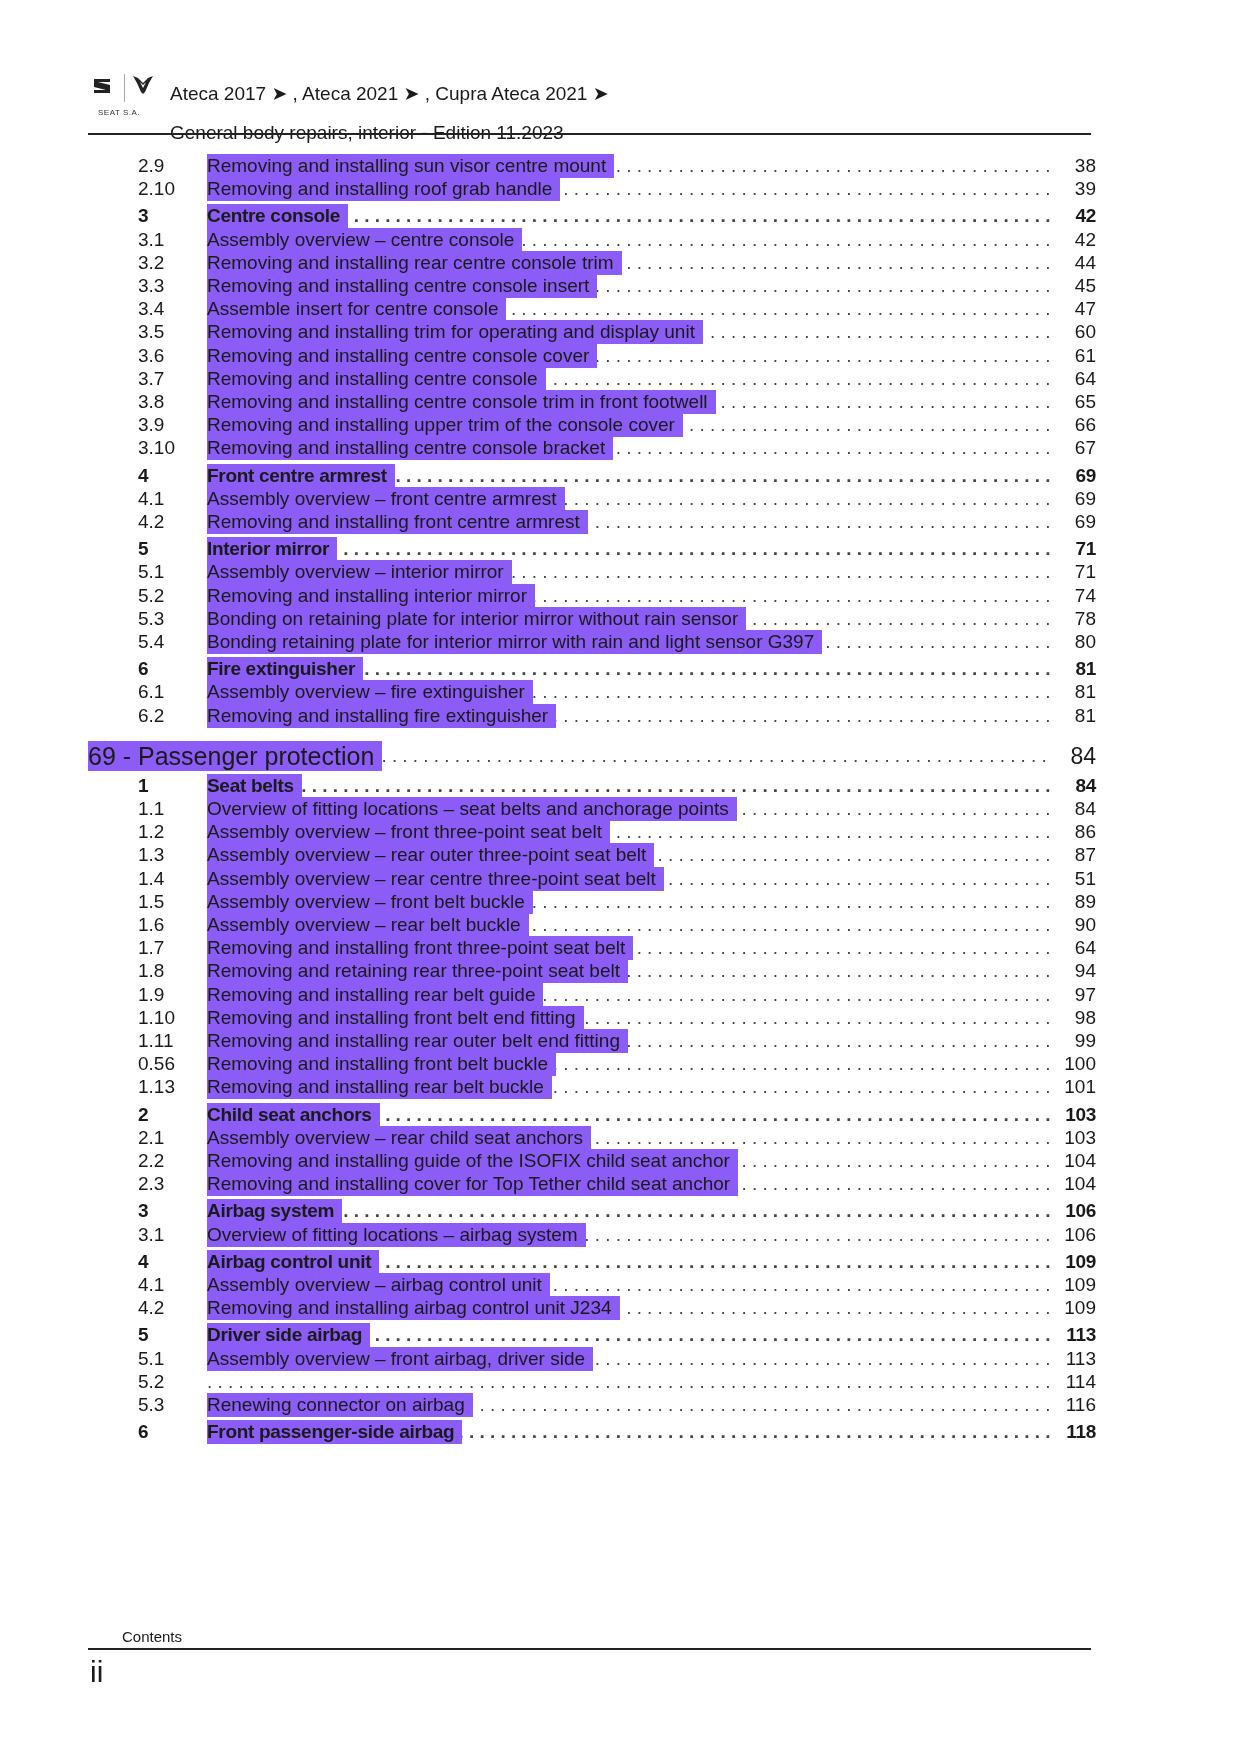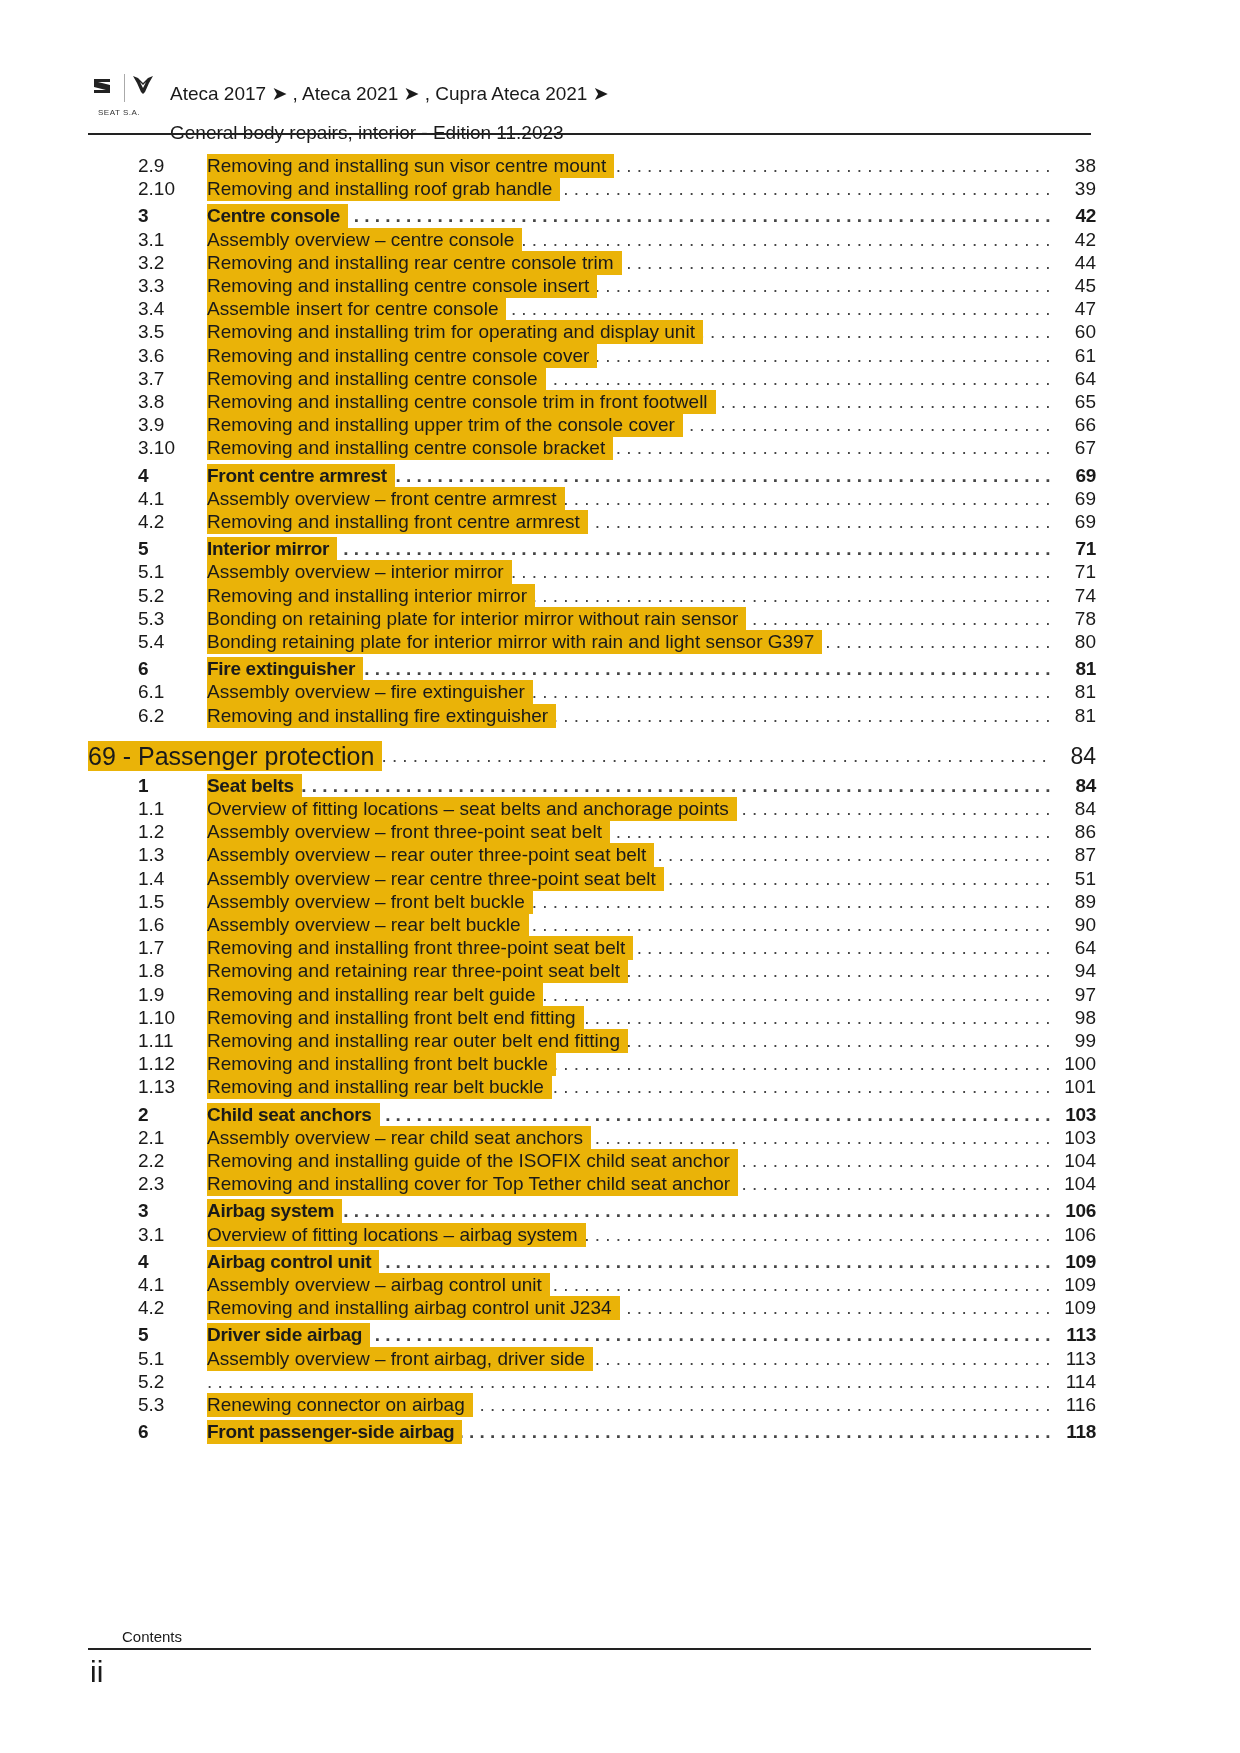--- a/index.html
+++ b/index.html
@@ -10,21 +10,21 @@
   .logo-sep { position: absolute; left: 36px; top: 2px; width: 1px; height: 28px; background: #aaaaaa; }
   .logo-cupra { position: absolute; left: 44px; top: 3px; width: 22px; height: 20px; }
   .logo-caption { position: absolute; left: 10px; top: 36px; font-size: 8px; letter-spacing: 0.5px; color: #333; }
   .header-line1 { position: absolute; left: 82px; top: 10px; font-size: 19px; white-space: nowrap; }
   .header-line2 { position: absolute; left: 82px; top: 50px; font-size: 19px; white-space: nowrap; }
   .header-rule { position: absolute; left: 88px; top: 133px; width: 1003px; height: 2px; background: #222; }
 
   .toc { position: absolute; left: 0; top: 0; width: 1240px; }
   .row { position: absolute; left: 0; width: 1240px; height: 24px; font-size: 19px; line-height: 24px; }
   .row .num { position: absolute; left: 138px; }
-  .row .title { position: absolute; left: 207px; white-space: nowrap; background: #eab308; padding-right: 8px; z-index: 2; }
+  .row .title { position: absolute; left: 207px; white-space: nowrap; background: #8b5cf6; padding-right: 8px; z-index: 2; }
   .row .dots { position: absolute; left: 207px; right: 190px; overflow: hidden; white-space: nowrap;
                letter-spacing: 5.2px; color: #444; z-index: 1; }
   .row .page { position: absolute; right: 144px; text-align: right; background:#fff; padding-left:6px; z-index:2; }
   .row.sec { font-weight: bold; font-size: 19px; }
   .row.sec .title, .row.sec .num, .row.sec .page { letter-spacing: -0.3px; }
   .row.chap { height: 30px; font-size: 25px; line-height: 30px; }
   .row.chap .title { left: 88px; }
   .row.chap .dots { left: 88px; font-size: 19px; letter-spacing: 5.2px; }
   .row.chap .page { font-size: 23px; }
 
@@ -266,21 +266,21 @@
       <span class="page">98</span>
     </div>
     <div class="row item" style="top: 1029px;">
       <span class="dots">........................................................................................................................................................................................................</span>
       <span class="num">1.11</span>
       <span class="title">Removing and installing rear outer belt end fitting</span>
       <span class="page">99</span>
     </div>
     <div class="row item" style="top: 1052.2px;">
       <span class="dots">........................................................................................................................................................................................................</span>
-      <span class="num">1.12</span>
+      <span class="num">0.56</span>
       <span class="title">Removing and installing front belt buckle</span>
       <span class="page">100</span>
     </div>
     <div class="row item" style="top: 1075.4px;">
       <span class="dots">........................................................................................................................................................................................................</span>
       <span class="num">1.13</span>
       <span class="title">Removing and installing rear belt buckle</span>
       <span class="page">101</span>
     </div>
     <div class="row sec" style="top: 1102.6px;">

